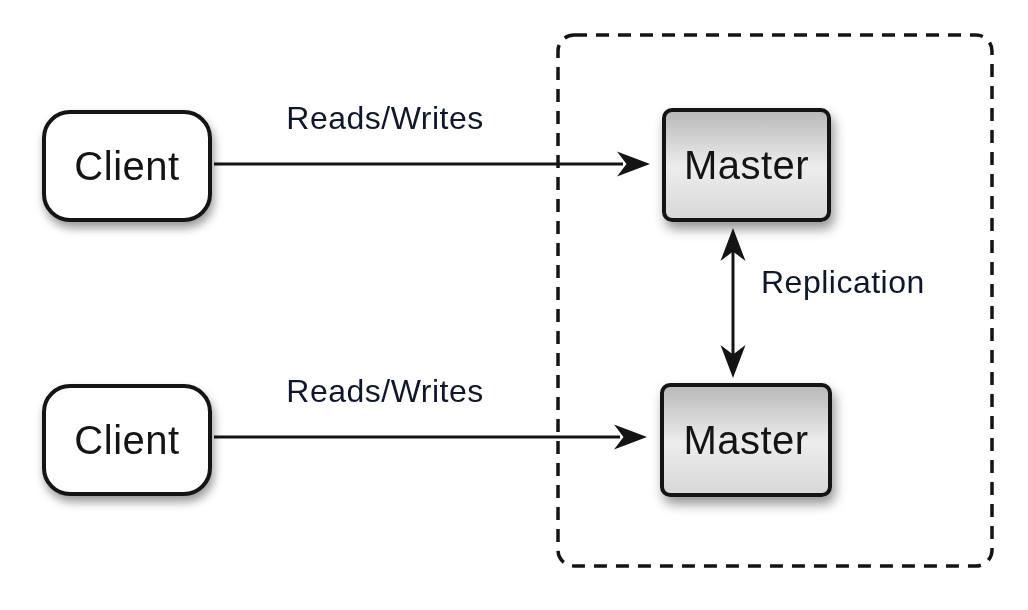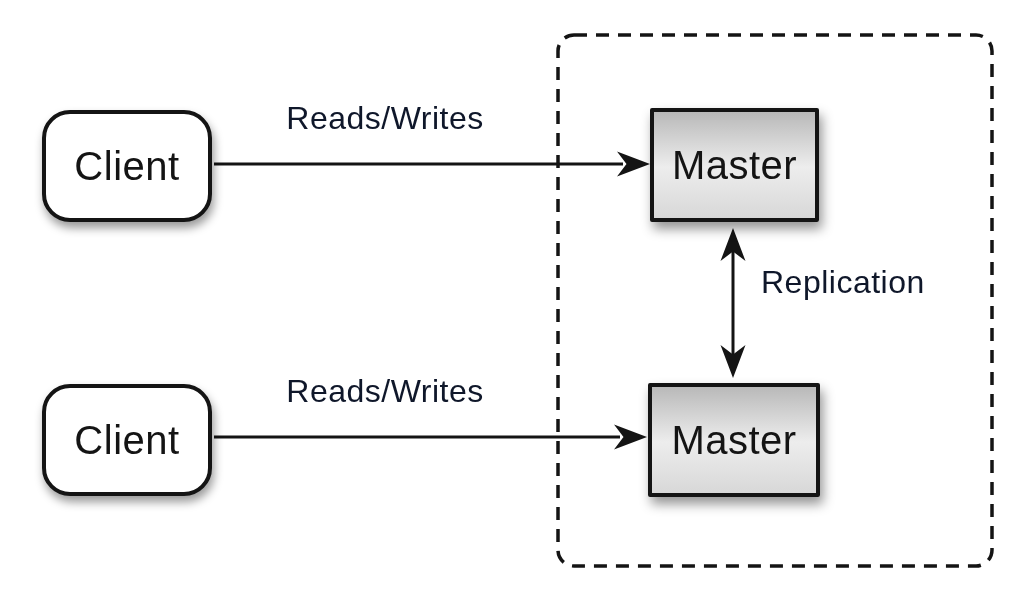--- a/index.html
+++ b/index.html
@@ -33,22 +33,23 @@
     border: 4px solid #141414;
     letter-spacing: 0.5px;
   }
   .client {
     background: #ffffff;
     border-radius: 28px;
     box-shadow: 2px 6px 10px rgba(0, 0, 0, 0.40);
   }
   .master {
     background: linear-gradient(180deg, #b9b9b9 0%, #ededed 52%, #d8d8d8 100%);
-    border-radius: 2px;
+    border-radius: 10px;
     box-shadow: 3px 7px 12px rgba(0, 0, 0, 0.42);
+    margin-left: 12px;
   }
   #client-top    { left: 42px;  top: 110px; width: 170px; height: 112px; }
   #client-bottom { left: 42px;  top: 384px; width: 170px; height: 112px; }
   #master-top    { left: 650px; top: 108px; width: 169px; height: 114px; }
   #master-bottom { left: 648px; top: 383px; width: 172px; height: 114px; }
   .edge-label {
     position: absolute;
     font-size: 32px;
     color: #0f172a;
     white-space: nowrap;

